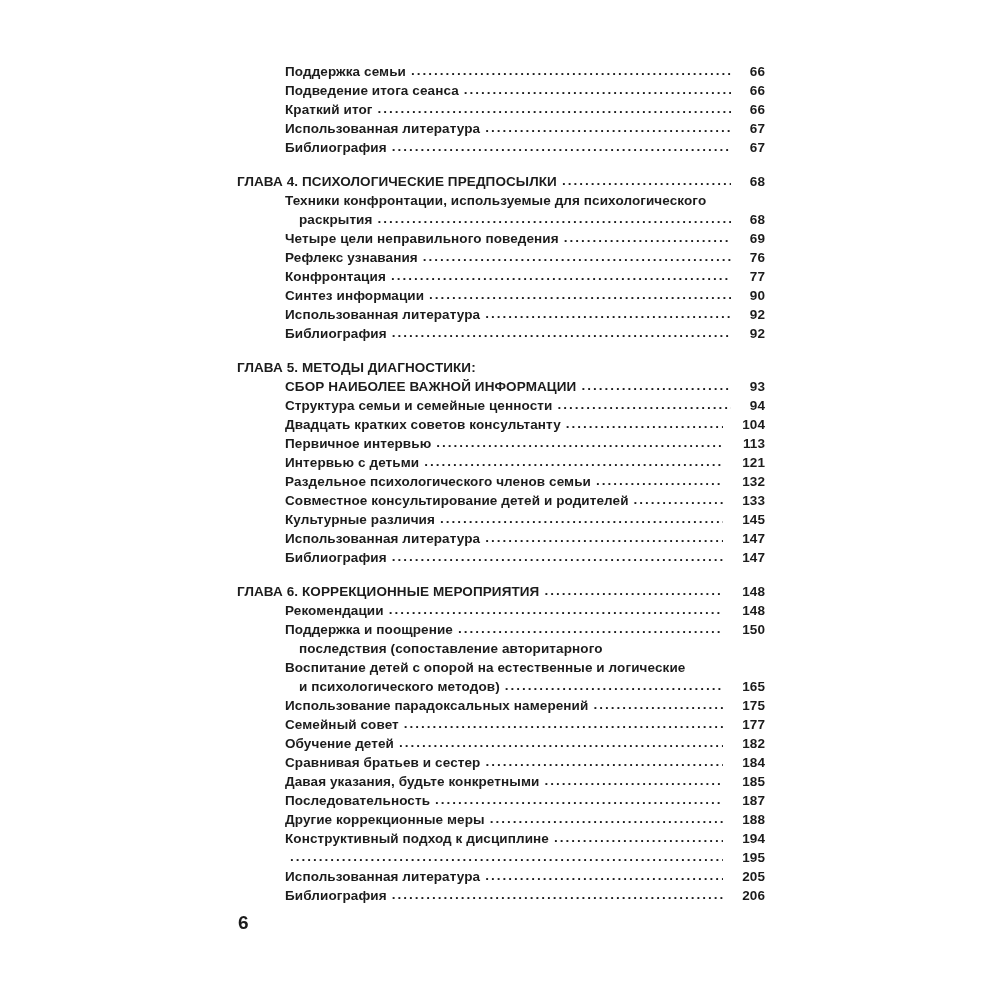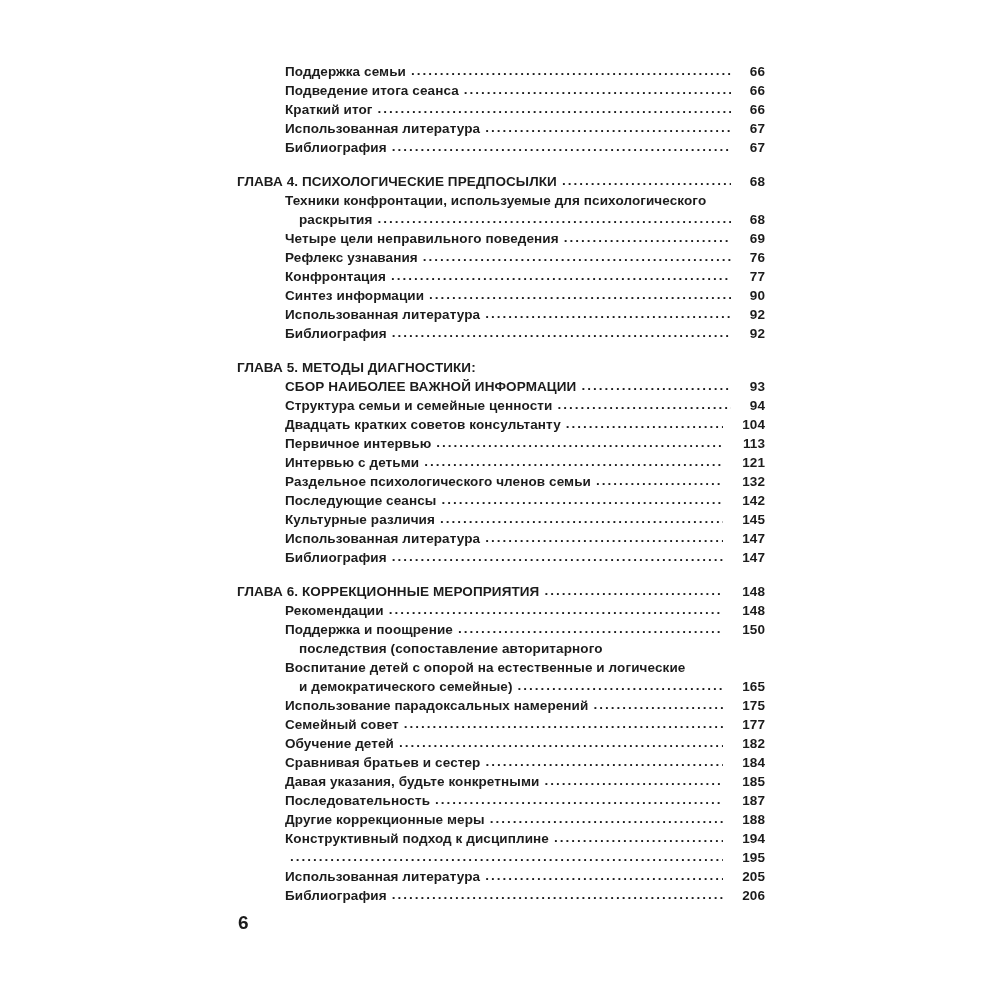--- a/index.html
+++ b/index.html
@@ -176,23 +176,23 @@
           <span class="toc-title">Интервью с детьми</span>
           <span class="leader"></span>
           <span class="toc-page">121</span>
         </div>
         <div class="toc-row indent-1">
           <span class="toc-title">Раздельное психологического членов семьи</span>
           <span class="leader"></span>
           <span class="toc-page">132</span>
         </div>
         <div class="toc-row indent-1">
-          <span class="toc-title">Последующие сеансы</span>
-          <span class="leader"></span>
-          <span class="toc-page">142</span>
+          <span class="toc-title">Совместное консультирование детей и родителей</span>
+          <span class="leader"></span>
+          <span class="toc-page">133</span>
         </div>
         <div class="toc-row indent-1">
           <span class="toc-title">Культурные различия</span>
           <span class="leader"></span>
           <span class="toc-page">145</span>
         </div>
         <div class="toc-row indent-1">
           <span class="toc-title">Использованная литература</span>
           <span class="leader"></span>
           <span class="toc-page">147</span>
@@ -219,21 +219,21 @@
           <span class="leader"></span>
           <span class="toc-page">150</span>
         </div>
         <div class="toc-row indent-2">
           <span class="toc-title">последствия (сопоставление авторитарного</span>
         </div>
         <div class="toc-row indent-1">
           <span class="toc-title">Воспитание детей с опорой на естественные и логические</span>
         </div>
         <div class="toc-row indent-2">
-          <span class="toc-title">и демократического семейные)</span>
+          <span class="toc-title">и психологического методов)</span>
           <span class="leader"></span>
           <span class="toc-page">165</span>
         </div>
         <div class="toc-row indent-1">
           <span class="toc-title">Использование парадоксальных намерений</span>
           <span class="leader"></span>
           <span class="toc-page">175</span>
         </div>
         <div class="toc-row indent-1">
           <span class="toc-title">Семейный совет</span>

